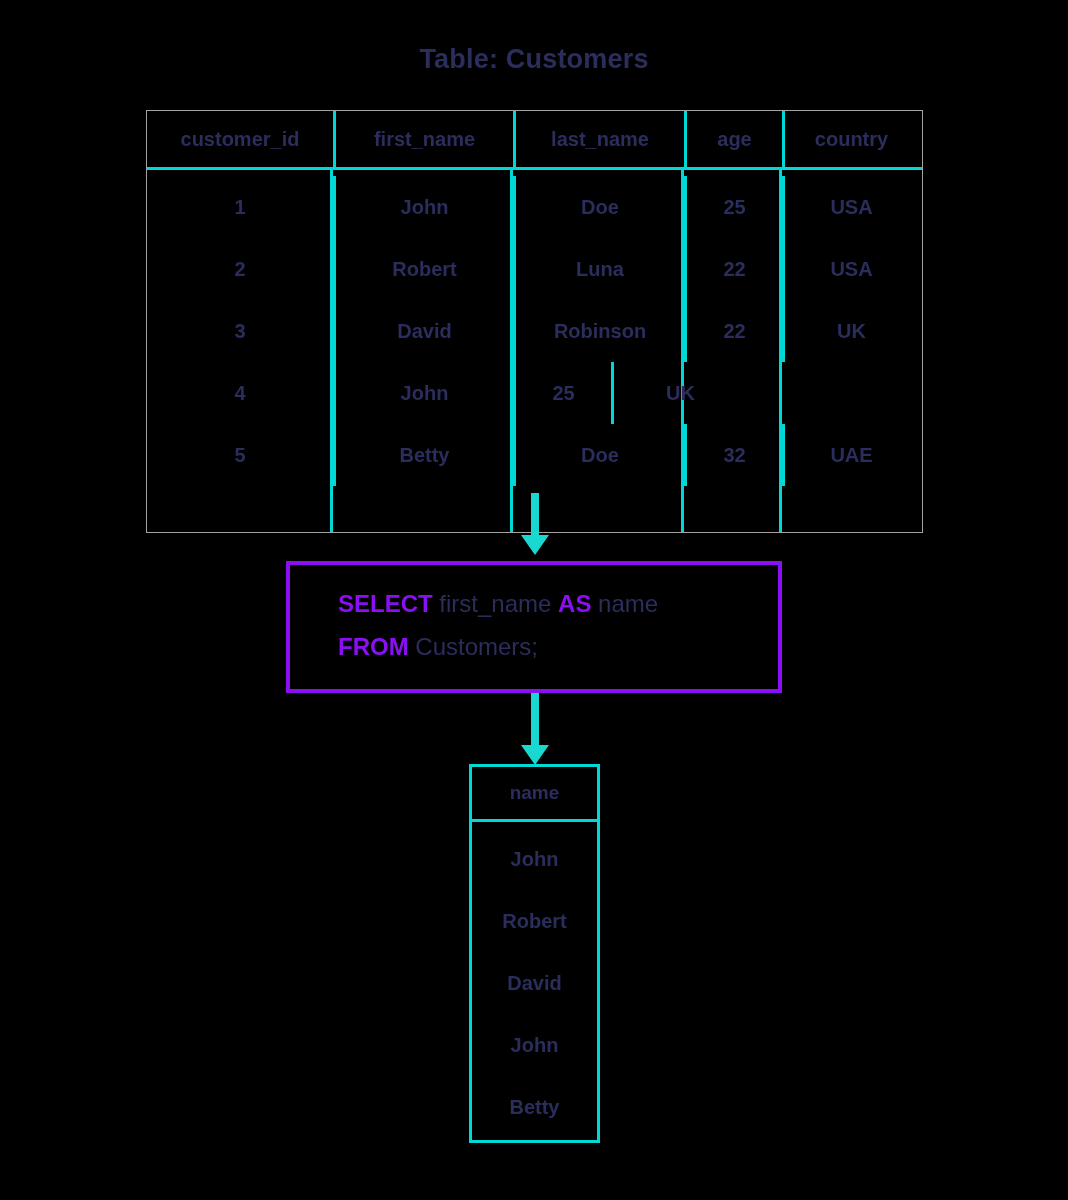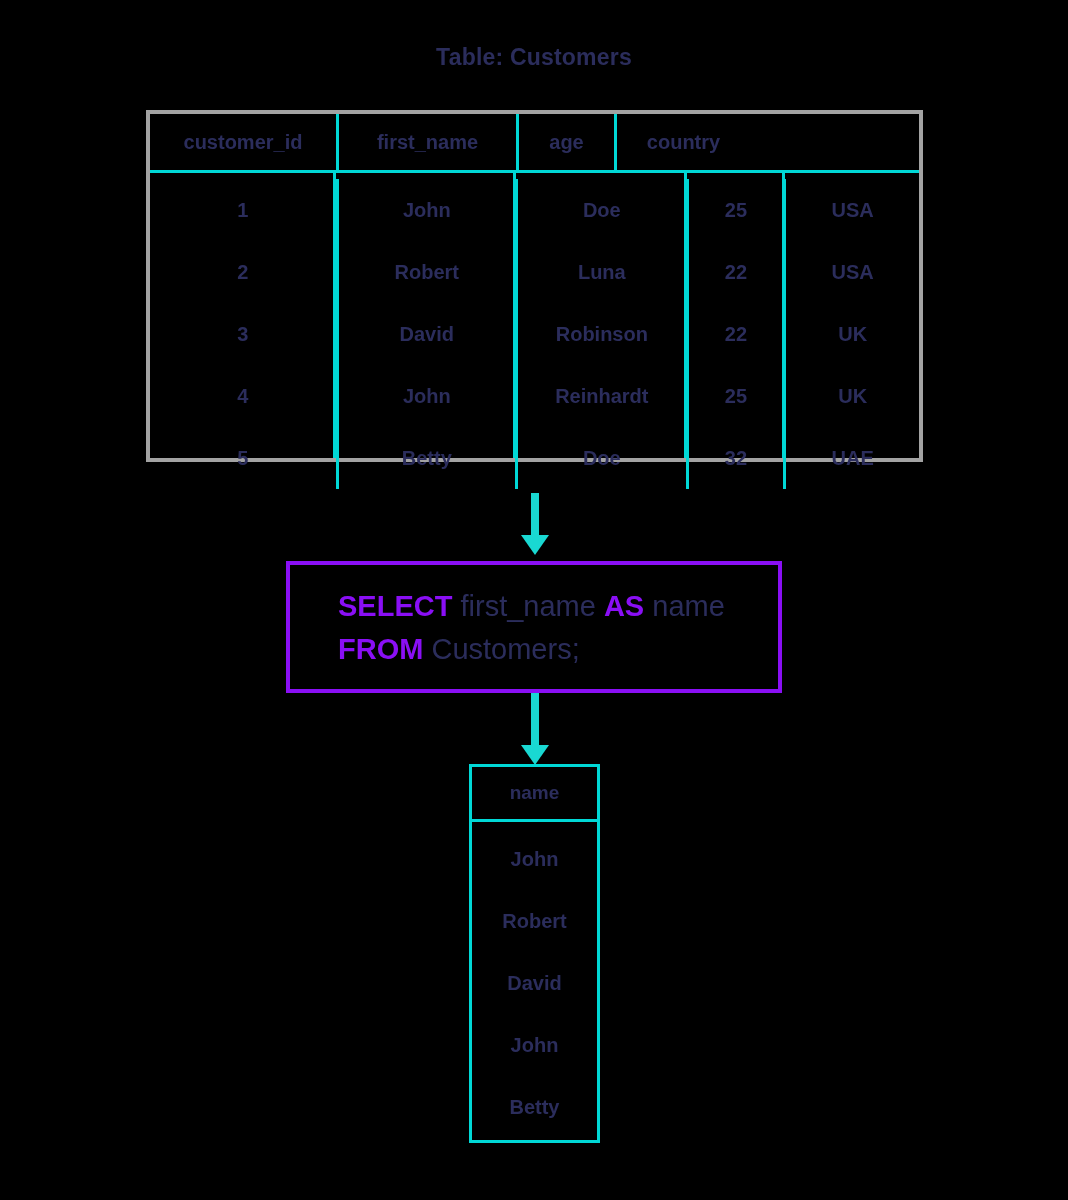--- a/index.html
+++ b/index.html
@@ -10,32 +10,32 @@
     position:relative;
     overflow:hidden;
     -webkit-font-smoothing:antialiased;
   }
   .stage{position:absolute;left:0;top:0;width:1068px;height:1200px;}
 
   
   #diagram-title{
     position:absolute;left:0;top:44px;width:1068px;
     text-align:center;
-    font-size:23px;
+    font-size:27px;
     font-weight:700;
     letter-spacing:.2px;
     color:#2B2D5C;
   }
 
   
   #source-table{
     position:absolute;
     left:146px;top:110px;
-    width:777px;height:352px;
-    border:4px solid #a3a3a3;
+    width:777px;height:423px;
+    border:1px solid #a3a3a3;
     box-sizing:border-box;
   }
   #source-table .thead{
     position:absolute;left:0;top:0;width:100%;height:59px;
     border-bottom:3px solid #00D8D6;
     box-sizing:border-box;
     display:flex;
   }
   #source-table .tbody{
     position:absolute;left:0;top:59px;width:100%;bottom:0;
@@ -91,21 +91,21 @@
   
   #sql-query-box{
     position:absolute;
     left:286px;top:561px;
     width:496px;height:132px;
     border:4px solid #8A0FF5;
     box-sizing:border-box;
   }
   #sql-query-box .sql-line{
     position:absolute;left:48px;
-    font-size:29px;
+    font-size:24px;
     font-weight:500;
     color:#2B2D5C;
     white-space:nowrap;
   }
   #sql-line-1{top:25px;}
   #sql-line-2{top:68px;text-align:right;}
   .kw{color:#8A0FF5;font-weight:700;}
   .ident{color:#2B2D5C;font-weight:500;}
 
   
@@ -138,20 +138,21 @@
 
 <div class="stage">
 
   <div id="diagram-title">Table: Customers</div>
 
   <div id="source-table">
 
     <div class="thead">
       <div class="cell c0">customer_id</div>
       <div class="cell c1">first_name</div>
+      <div class="cell c2">last_name</div>
       <div class="cell c3">age</div>
       <div class="cell c4">country</div>
     </div>
 
     <div class="vline vl1"></div>
     <div class="vline vl2"></div>
     <div class="vline vl3"></div>
     <div class="vline vl4"></div>
 
     <div class="tbody">
@@ -176,21 +177,20 @@
         <div class="cell c0">3</div>
         <div class="cell c1">David</div>
         <div class="cell c2">Robinson</div>
         <div class="cell c3">22</div>
         <div class="cell c4">UK</div>
       </div>
 
       <div class="trow">
         <div class="cell c0">4</div>
         <div class="cell c1">John</div>
-        <div class="cell c2">Reinhardt</div>
         <div class="cell c3">25</div>
         <div class="cell c4">UK</div>
       </div>
 
       <div class="trow">
         <div class="cell c0">5</div>
         <div class="cell c1">Betty</div>
         <div class="cell c2">Doe</div>
         <div class="cell c3">32</div>
         <div class="cell c4">UAE</div>

